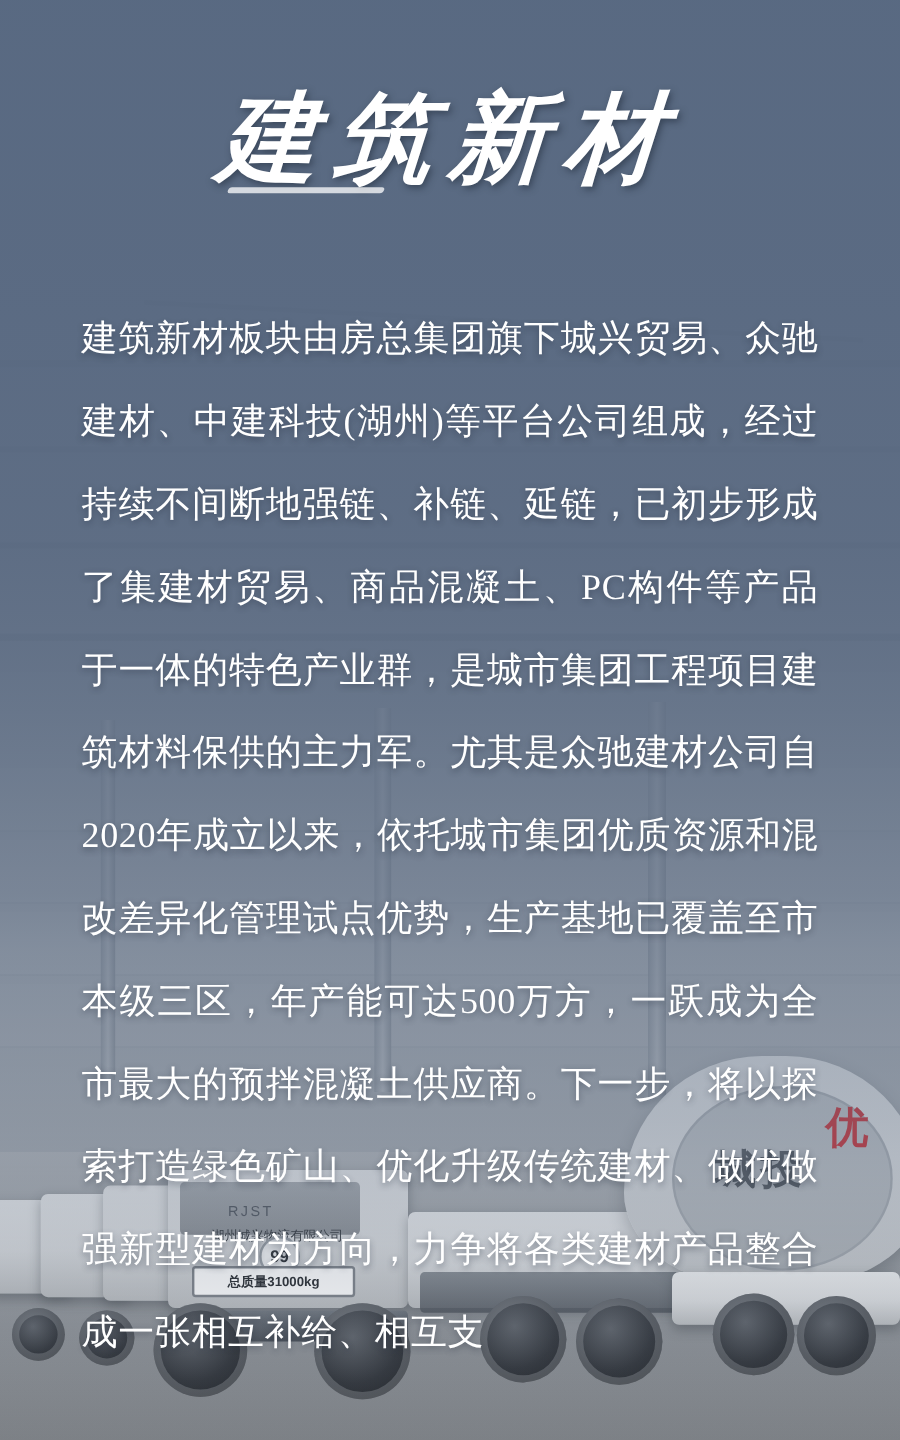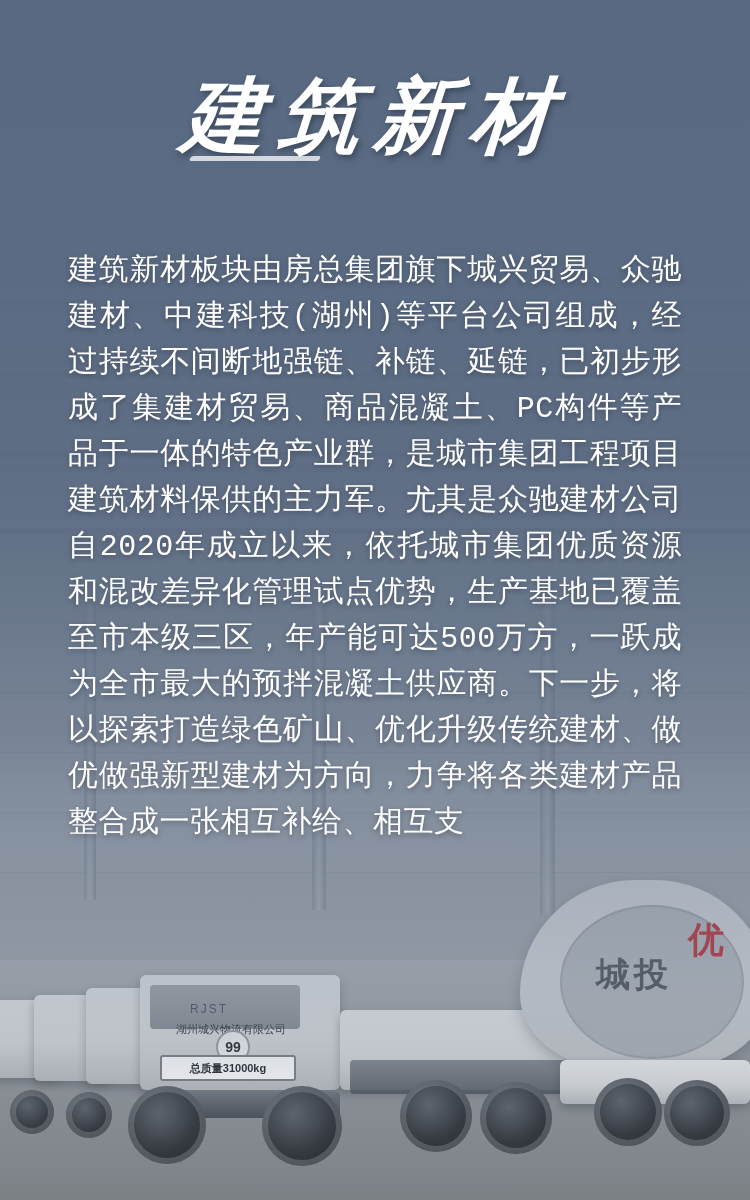--- a/index.html
+++ b/index.html
@@ -170,25 +170,25 @@
   }
 
   
   .body-copy {
     position: absolute;
     left: 68px;
     top: 248px;
     width: 614px;
     color: #ffffff;
     font-size: 30px;
-    line-height: 46px;
+    line-height: 69px;
     letter-spacing: 0.5px;
     text-align: justify;
     text-shadow: 0 2px 5px rgba(30,40,55,.45);
-    font-family: Liberation Mono, monospace;
+    font-family: Liberation Serif, serif;
   }
 </style>
 </head>
 <body>
 
 <div class="poster">
 
   <div class="photo">
     <div class="photo-sky"></div>
 

